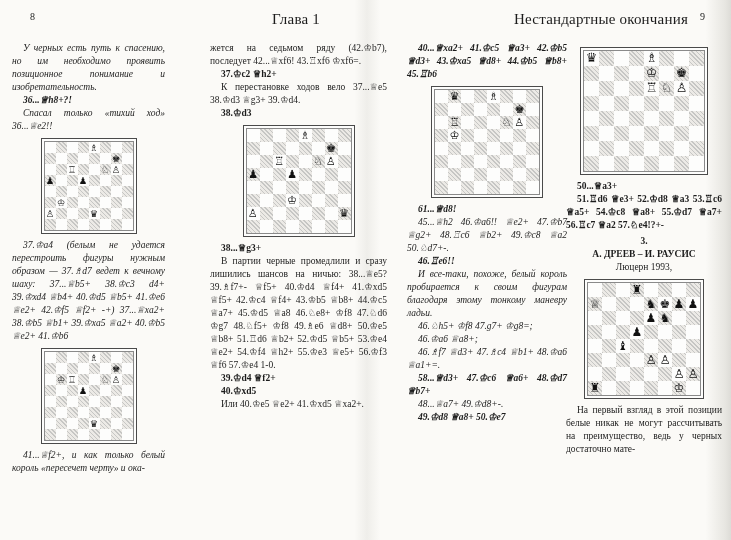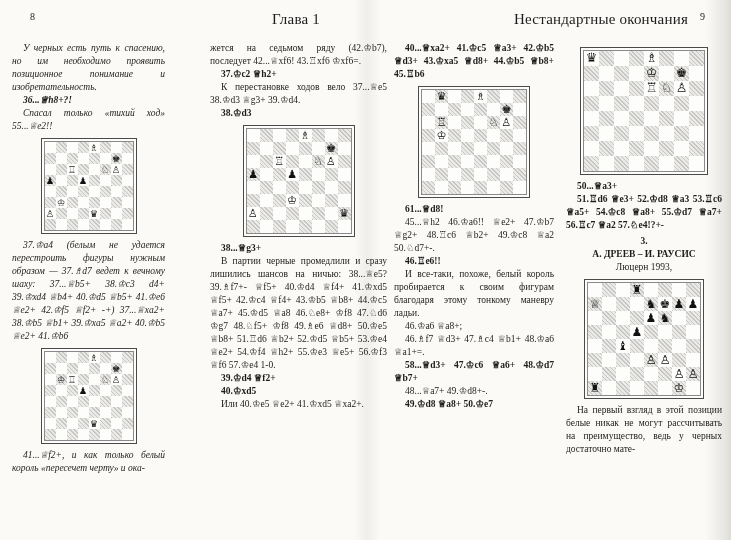--- a/index.html
+++ b/index.html
@@ -19,21 +19,21 @@
   .pagenum{position:absolute;top:11px;font-size:10px;}
   #pn-left{left:30px;}
   #pn-right{left:700px;}
   .runhead{position:absolute;top:11px;font-size:15px;letter-spacing:.2px;text-align:right;}
   #rh-left{left:60px;width:260px;}
   #rh-right{left:398px;width:290px;}
 
   .col{position:absolute;top:42px;font-size:9.5px;line-height:13px;text-align:justify;}
   #lcol1{left:12px;width:153px;font-style:italic;}
   #lcol2{left:192px;width:177px;margin-left:18px;}
-  #rcol1{left:394px;width:160px;}
+  #rcol1{left:407px;width:160px;font-style:italic;}
   #rcol2{left:566px;width:156px;}
 
   p.para{margin:0;text-indent:11px;}
   p.noind{text-indent:0;}
   p.bold{font-weight:bold;}
   p.center{text-align:center;text-indent:0;}
   p.gap-top{margin-top:3px;}
 
   .diagram{display:flex;justify-content:center;margin:5px 0;}
   .board{
@@ -65,21 +65,21 @@
 
   <div class="pagenum" id="pn-left">8</div>
   <div class="runhead" id="rh-left">Глава 1</div>
 
   <div class="runhead" id="rh-right">Нестандартные окончания</div>
   <div class="pagenum" id="pn-right">9</div>
 
   <div class="col" id="lcol1">
       <p class="para">У черных есть путь к спасению, но им необходимо проявить позиционное понимание и изобретательность.</p>
       <p class="para bold">36...♕h8+?!</p>
-      <p class="para">Спасал только «тихий ход» 55...♕e2!!</p>
+      <p class="para">Спасал только «тихий ход» 36...♕e2!!</p>
       <div class="diagram">
         <div class="board size-sm">
           <div class="grid">
             <div class="sq light"></div>
             <div class="sq dark"></div>
             <div class="sq light"></div>
             <div class="sq dark"></div>
             <div class="sq light">
               <span>♗</span>
             </div>
@@ -436,20 +436,21 @@
             <div class="sq light"></div>
             <div class="sq dark"></div>
             <div class="sq light"></div>
           </div>
         </div>
       </div>
       <p class="para bold">61...♕d8!</p>
       <p class="para">45...♕h2 46.♔a6!! ♕e2+ 47.♔b7 ♕g2+ 48.♖c6 ♕b2+ 49.♔c8 ♕a2 50.♘d7+-.</p>
       <p class="para bold">46.♖e6!!</p>
       <p class="para">И все-таки, похоже, белый король пробирается к своим фигурам благодаря этому тонкому маневру ладьи.</p>
+      <p class="para">46.♘h5+ ♔f8 47.g7+ ♔g8=;</p>
       <p class="para">46.♔a6 ♕a8+;</p>
       <p class="para">46.♗f7 ♕d3+ 47.♗c4 ♕b1+ 48.♔a6 ♕a1+=.</p>
       <p class="para bold">58...♕d3+ 47.♔c6 ♕a6+ 48.♔d7 ♕b7+</p>
       <p class="para">48...♕a7+ 49.♔d8+-.</p>
       <p class="para bold">49.♔d8 ♕a8+ 50.♔e7</p>
     </div>
   <div class="col" id="rcol2">
       <div class="diagram">
         <div class="board size-lg">
           <div class="grid">

